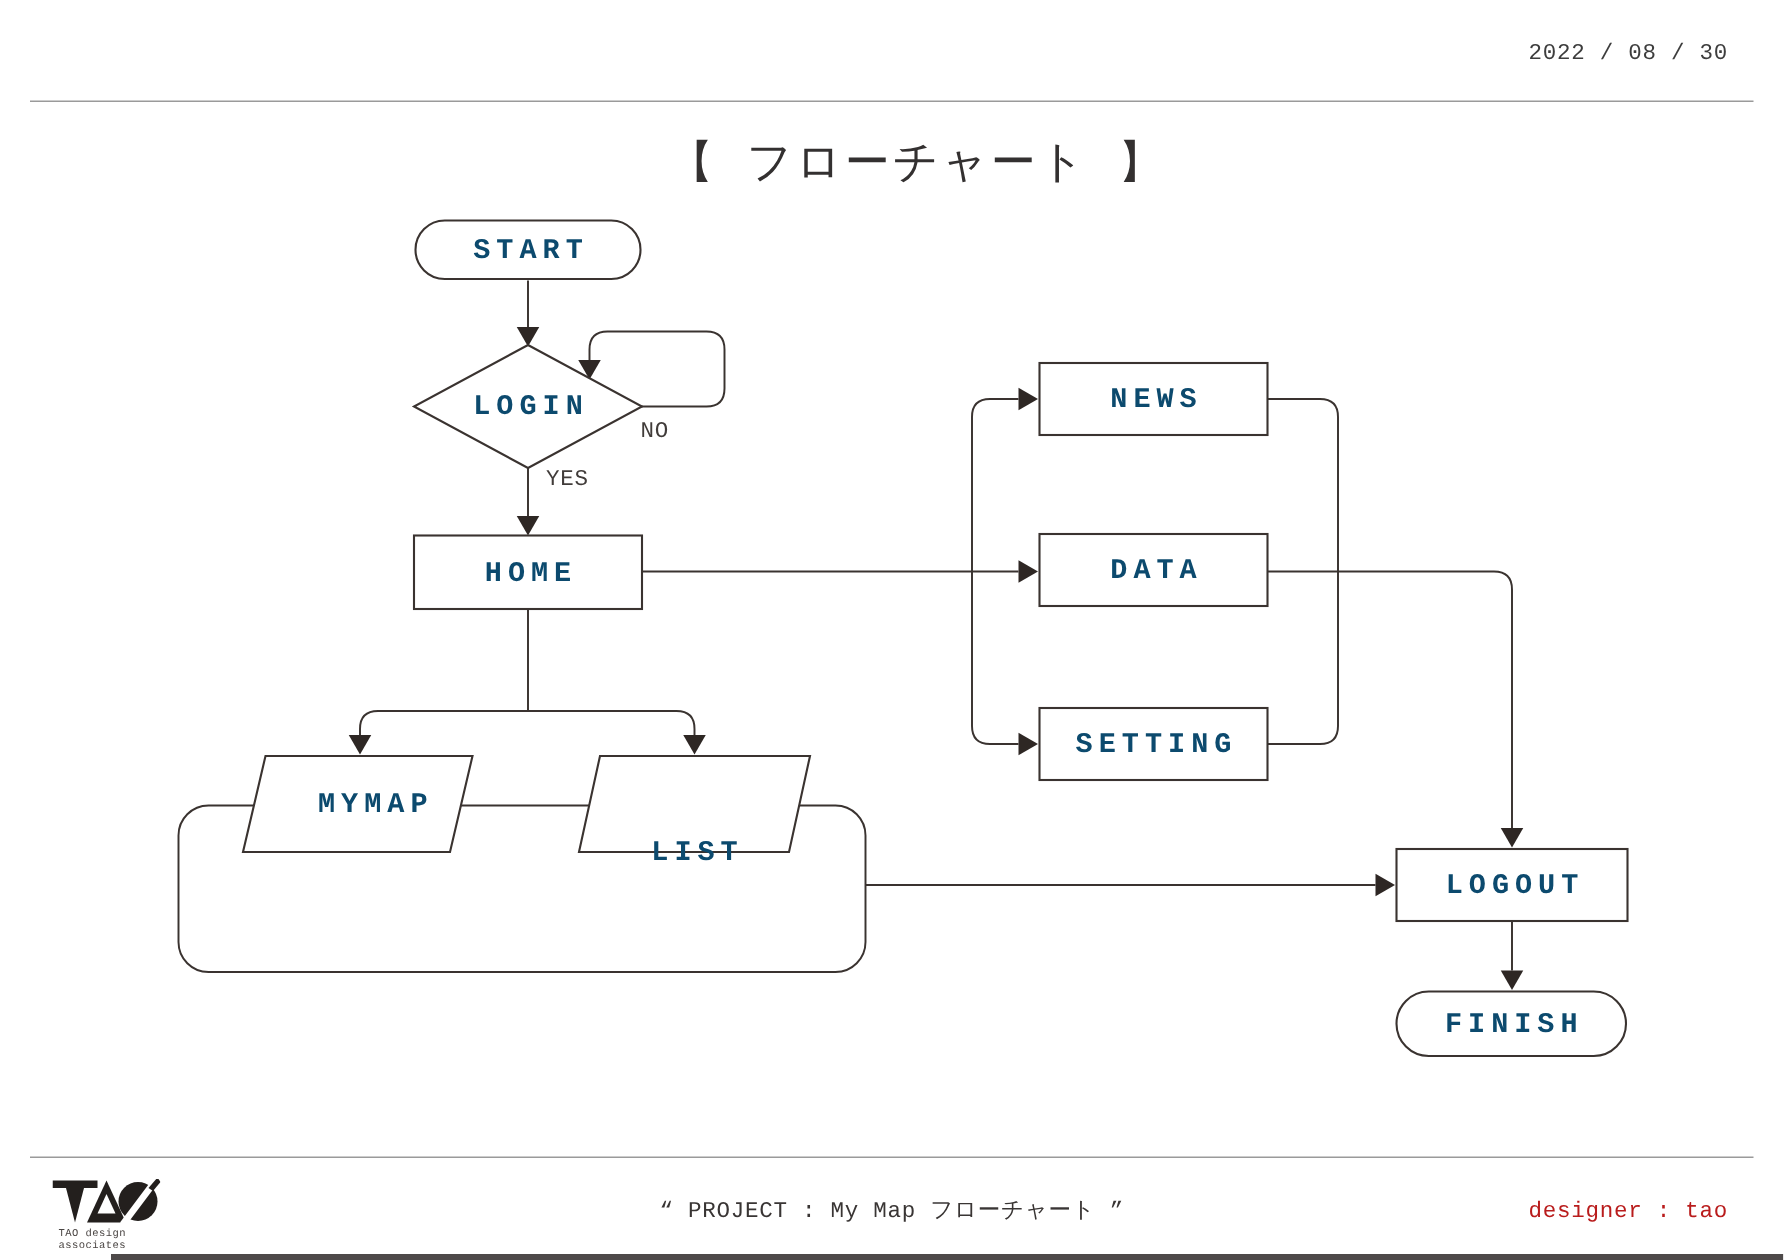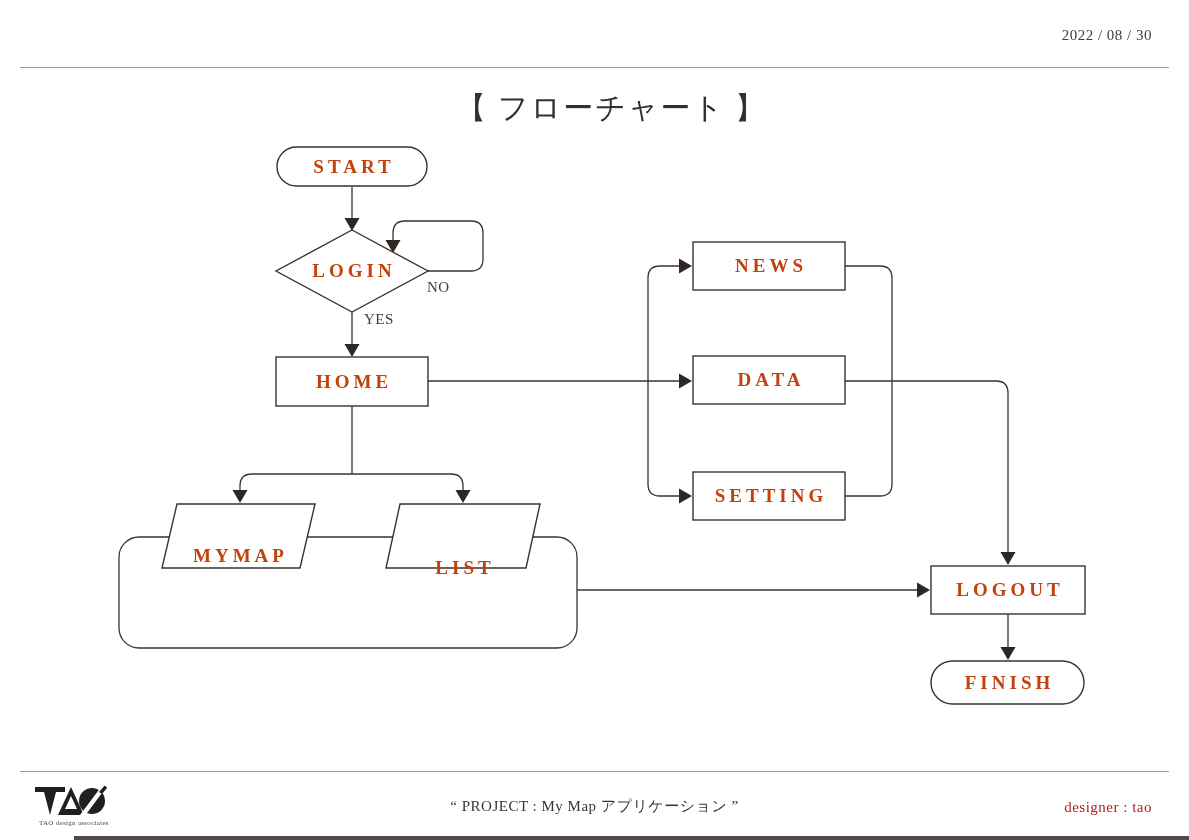--- a/index.html
+++ b/index.html
@@ -1,20 +1,20 @@
 <!DOCTYPE html>
 <html><head>
 <meta charset="utf-8">
 <style>
   html,body{margin:0;padding:0;background:#ffffff;}
   .page{
     position:relative;
     width:1189px;height:840px;
     background:#ffffff;
-    font-family:Liberation Serif, serif;
+    font-family:Liberation Mono, monospace;
     overflow:hidden;
   }
   .abs{position:absolute;}
   .date{
     top:27px;right:37px;
     font-size:15px;color:#3d3d3d;letter-spacing:0.5px;
   }
   .rule{
     left:20px;width:1149px;height:0;
     border-top:1px solid #9a9a9a;
@@ -24,21 +24,21 @@
   .title{
     top:88px;left:0;width:100%;
     text-align:center;
     font-size:30px;font-weight:500;color:#333030;
     letter-spacing:2px;
     padding-left:17px;
   }
   svg.canvas{left:0;top:0;}
   .node-label{
     display:flex;align-items:center;justify-content:center;
-    font-weight:bold;font-size:19px;color:#c2410c;
+    font-weight:bold;font-size:19px;color:#0c4a6e;
     letter-spacing:4px;text-indent:4px;
   }
   .edge-label{
     font-size:15px;color:#413c3a;letter-spacing:0.5px;
   }
   .footer-project{
     top:797px;left:0;width:100%;text-align:center;
     font-size:15px;color:#393534;letter-spacing:0.5px;
   }
   .footer-designer{
@@ -131,39 +131,39 @@
       <rect x="931" y="661" width="153" height="43" rx="21.5"></rect>
     </g>
   </svg>
 
   <div class="abs node-label" style="left:277px;top:147px;width:150px;height:39px;">START</div>
   <div class="abs node-label" style="left:282px;top:251px;width:140px;height:40px;">LOGIN</div>
   <div class="abs node-label" style="left:276px;top:357px;width:152px;height:49px;border-radius:17px;">HOME</div>
   <div class="abs node-label" style="left:693px;top:242px;width:152px;height:48px;">NEWS</div>
   <div class="abs node-label" style="left:693px;top:356px;width:152px;height:48px;">DATA</div>
   <div class="abs node-label" style="left:693px;top:472px;width:152px;height:48px;">SETTING</div>
-  <div class="abs node-label" style="left:169px;top:504px;width:139px;height:64px;margin-top:20px;">MYMAP</div>
+  <div class="abs node-label" style="left:179px;top:504px;width:139px;height:64px;">MYMAP</div>
   <div class="abs node-label" style="left:393px;top:504px;width:140px;height:64px;margin-top:32px;">LIST</div>
   <div class="abs node-label" style="left:931px;top:566px;width:154px;height:48px;text-align:center;">LOGOUT</div>
   <div class="abs node-label" style="left:931px;top:661px;width:153px;height:43px;">FINISH</div>
 
   <div class="abs edge-label" style="left:364px;top:311px;">YES</div>
   <div class="abs edge-label" style="left:427px;top:279px;">NO</div>
 
   <div class="abs rule rule-bottom"></div>
 
   <svg class="abs" style="left:35px;top:786px;" width="72" height="32" viewBox="0 0 72 32" fill="#231f1d">
     <polygon points="0,1 30,1 30,6 0,6"></polygon>
     <polygon points="9,6 21,6 15,29"></polygon>
     <polygon points="23,29 36,1 49,29"></polygon>
     <polygon points="30,23 36,10 42,23" fill="#ffffff"></polygon>
     <circle cx="57" cy="15" r="13"></circle>
     <polygon points="45,29 49,31 70,3 66,1" fill="#ffffff"></polygon>
     <polygon points="64,6 70,-1 72,2 67,8"></polygon>
   </svg>
   <div class="abs logo-sub">TAO design associates</div>
 
-  <div class="abs footer-project">“  PROJECT : My Map アプリケーション ”</div>
+  <div class="abs footer-project">“  PROJECT : My Map フローチャート ”</div>
   <div class="abs footer-designer">designer : tao</div>
 
   <div class="abs bottom-bar"></div>
 
 </div>
 
 </body></html>

